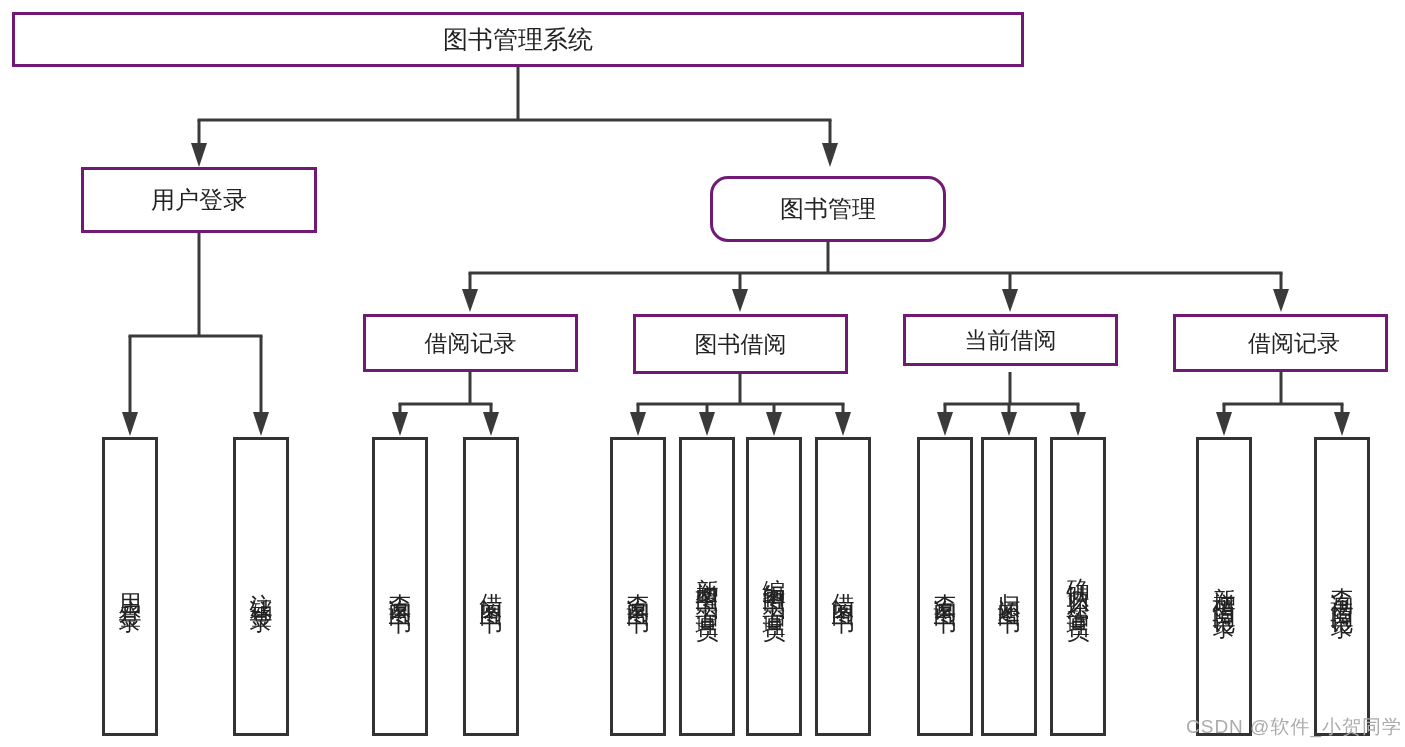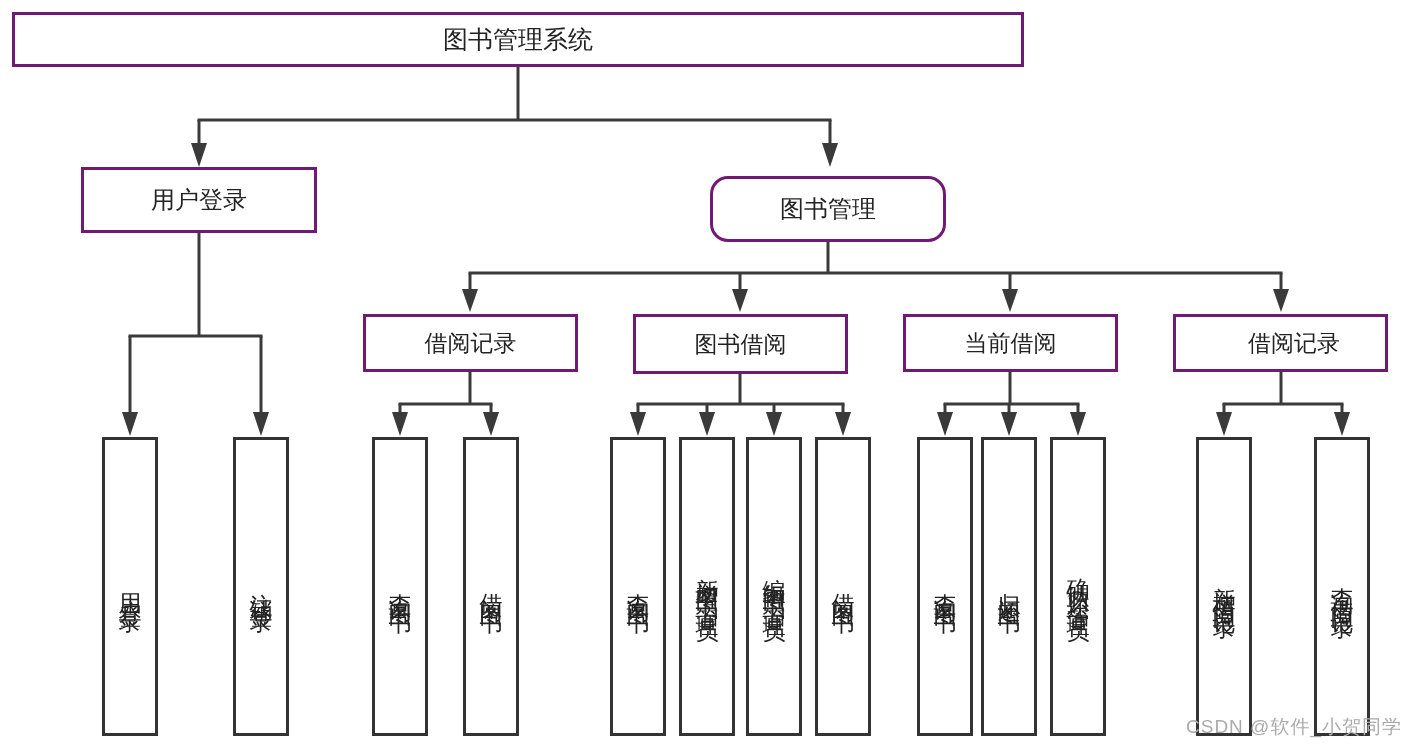--- a/index.html
+++ b/index.html
@@ -141,21 +141,21 @@
   <div class="node lvl2" style="left:710px; top:176px; width:236px; height:66px;border-radius:18px;">
     <span>图书管理</span>
   </div>
 
   <div class="node lvl3" style="left:363px; top:314px; width:215px; height:58px;">
     <span>借阅记录</span>
   </div>
   <div class="node lvl3" style="left:633px; top:314px; width:215px; height:60px;">
     <span>图书借阅</span>
   </div>
-  <div class="node lvl3" style="left:903px; top:314px; width:215px; height:58px;">
+  <div class="node lvl3" style="left:903px; top:314px; width:215px; height:52px;">
     <span>当前借阅</span>
   </div>
   <div class="node lvl3" style="left:1173px; top:314px; width:215px; height:58px;padding-left:27px;">
     <span>借阅记录</span>
   </div>
 
   <div class="vnode" style="left:102px; top:437px; width:56px; height:299px;">
     <span>用户登录</span>
   </div>
   <div class="vnode" style="left:233px; top:437px; width:56px; height:299px;">

